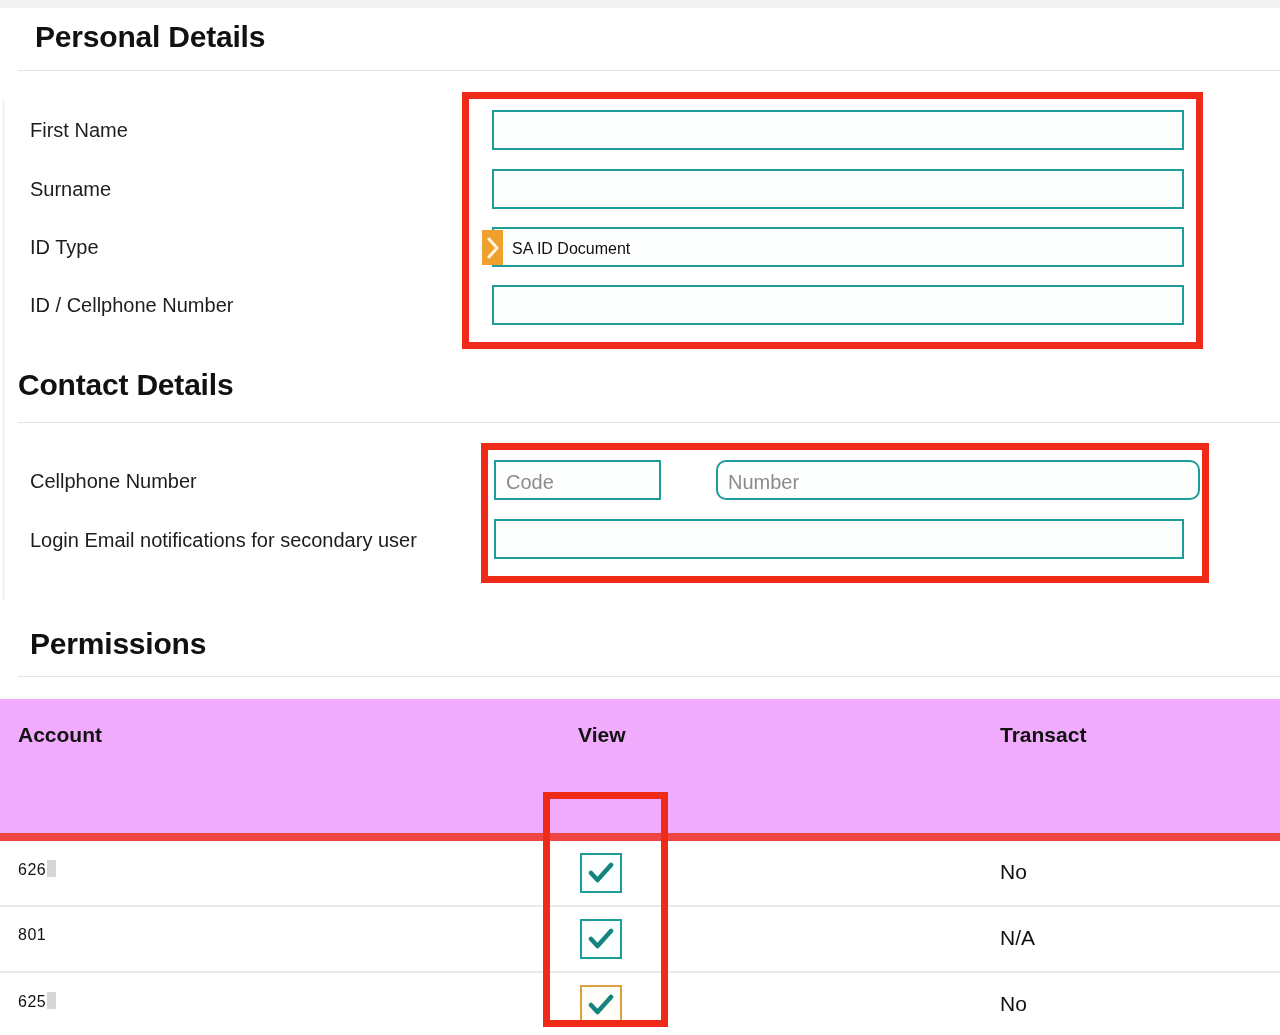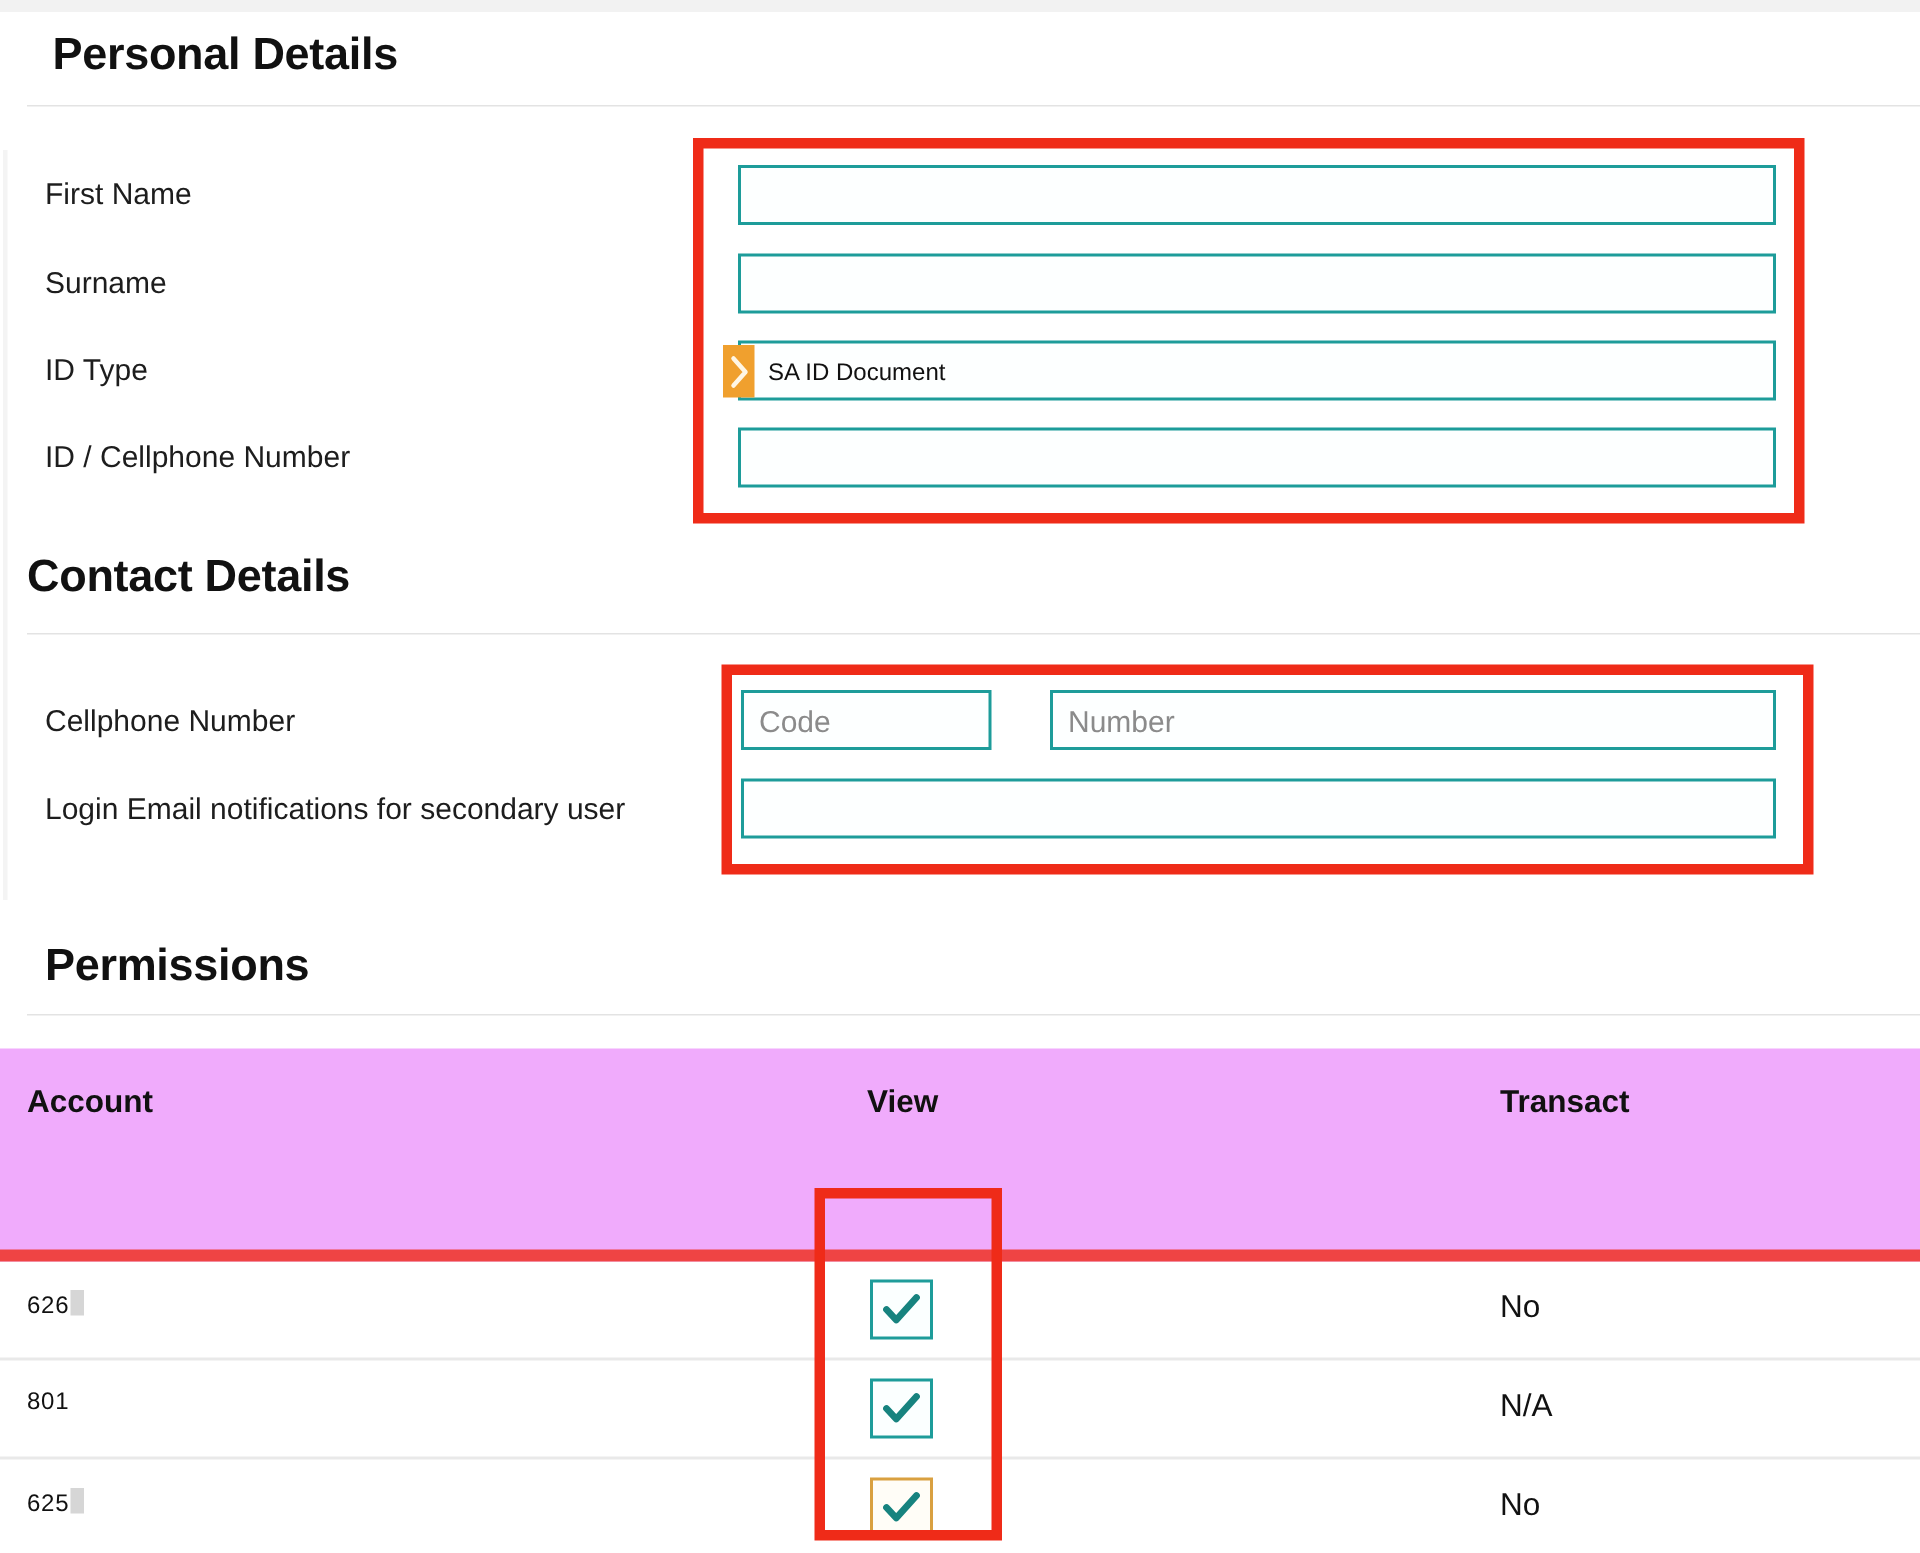--- a/index.html
+++ b/index.html
@@ -203,21 +203,21 @@
 
   <h2 class="section-title" style="position:absolute;left:18px;top:368px;">Contact Details</h2>
   <div class="section-rule" style="position:absolute;left:0;top:422px;width:1262px;"></div>
 
   <div class="form-label" style="position:absolute;left:30px;top:468px;">Cellphone Number</div>
   <div class="form-label" style="position:absolute;left:30px;top:527px;width:445px;">Login Email notifications for secondary user</div>
 
   <div class="tealbox" style="position:absolute;left:494px;top:460px;width:167px;">
     <span class="ph">Code</span>
   </div>
-  <div class="tealbox" style="position:absolute;left:700px;top:460px;width:484px;">
+  <div class="tealbox" style="position:absolute;left:716px;top:460px;width:484px;border-radius:10px;">
     <span class="ph">Number</span>
   </div>
   <div class="tealbox" style="position:absolute;left:494px;top:519px;width:690px;">
     <span class="val"></span>
   </div>
 
   <div class="redbox" style="left:481px;top:443px;width:728px;height:140px;"></div>
 
   <h2 class="section-title" style="position:absolute;left:18px;top:627px;margin-left:12px;">Permissions</h2>
   <div class="section-rule" style="position:absolute;left:0;top:676px;width:1262px;"></div>

